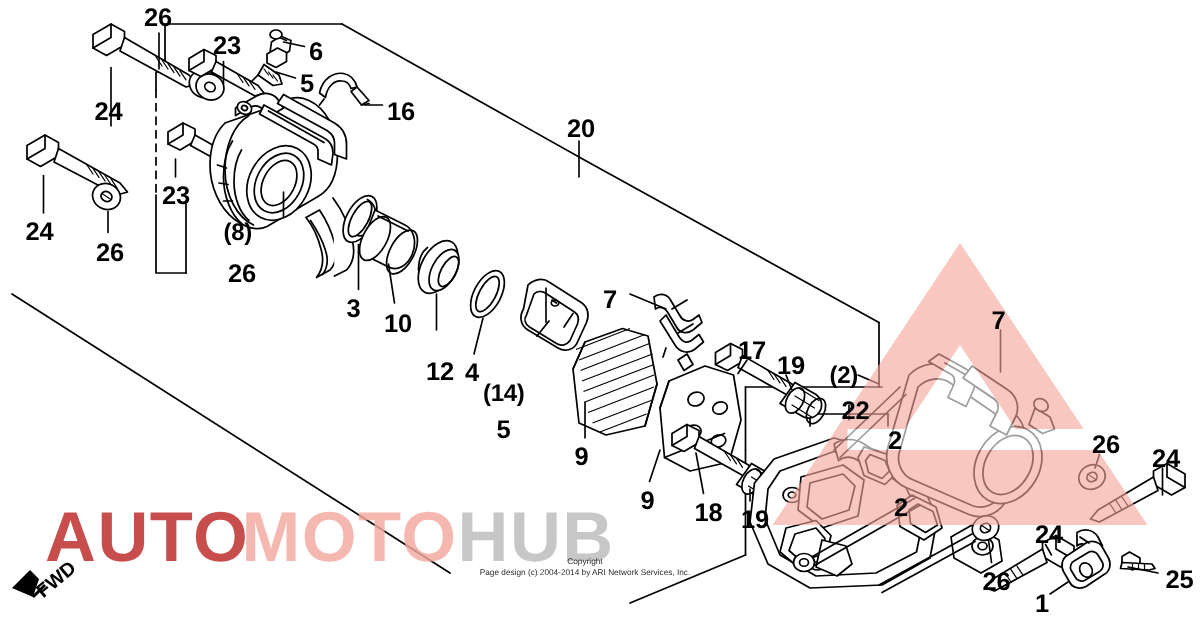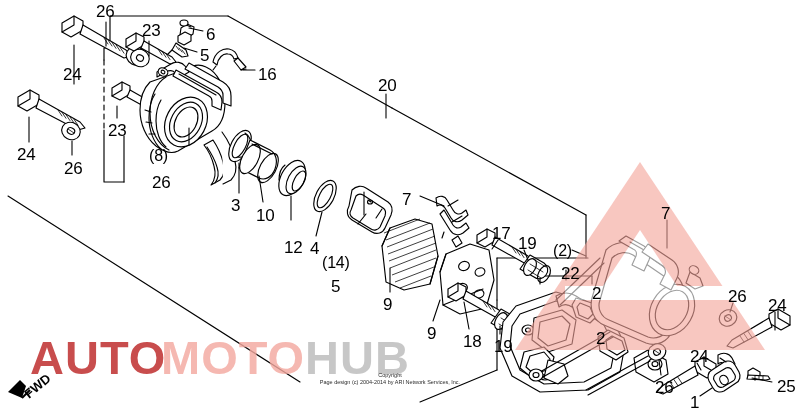--- a/index.html
+++ b/index.html
@@ -2,21 +2,21 @@
 <html><head>
 <meta charset="utf-8">
 <title>Parts Diagram</title>
 <style>
   html,body{margin:0;padding:0;background:#ffffff;}
   body{width:800px;height:411px;overflow:hidden;
        font-family:"Liberation Sans",sans-serif;color:#000;}
   #stage{position:relative;width:800px;height:411px;background:#fff;}
   #stage svg{position:absolute;left:0;top:0;}
   .lbl{position:absolute;font-family:"Liberation Sans",sans-serif;
-       font-weight:400;color:#000;line-height:1;white-space:nowrap;
+       font-weight:700;color:#000;line-height:1;white-space:nowrap;
        font-size:17px;letter-spacing:-.2px;}
   .lbl.sm{font-size:16px;}
   .fwd{position:absolute;font-family:"Liberation Sans",sans-serif;
        font-weight:700;font-size:13px;color:#000;
        transform:rotate(-40deg);transform-origin:0 50%;white-space:nowrap;}
   .copy{position:absolute;text-align:center;font-family:"Liberation Sans",sans-serif;
         color:#2b2b2b;white-space:nowrap;}
   .copy .c1{font-size:5.5px;display:block;line-height:1.25;}
   .copy .c2{font-size:5.5px;display:block;line-height:1.25;}
   .wm-text{position:absolute;font-family:"Liberation Sans",sans-serif;

